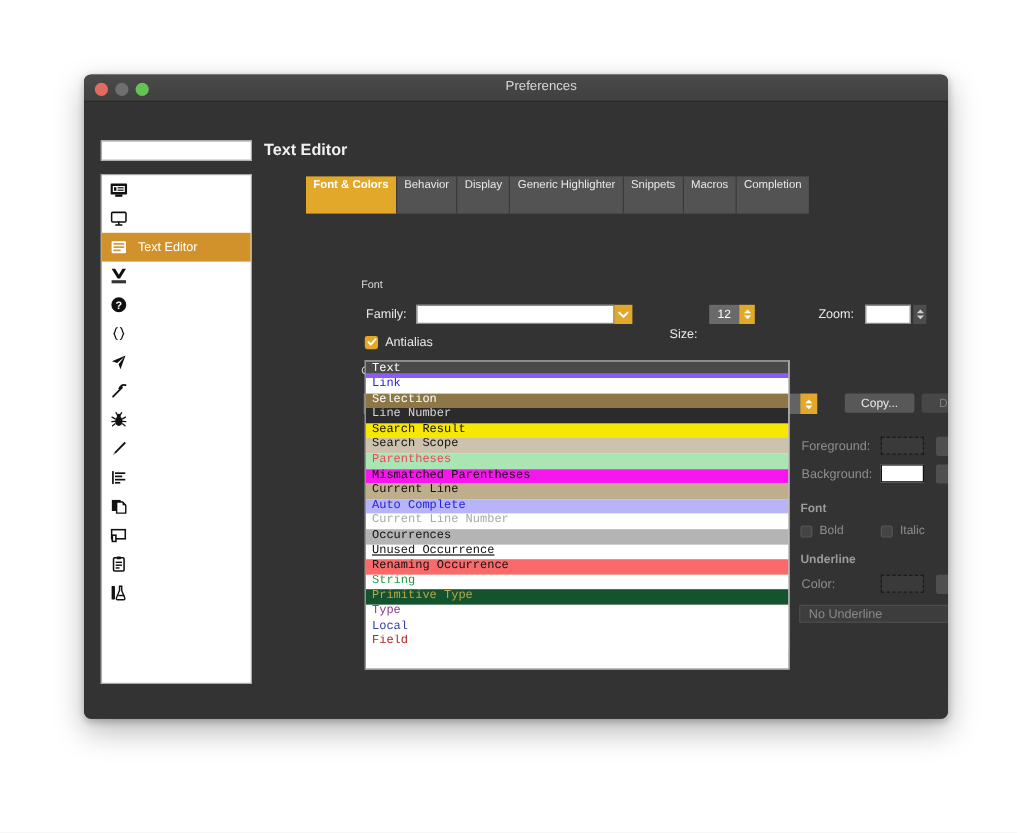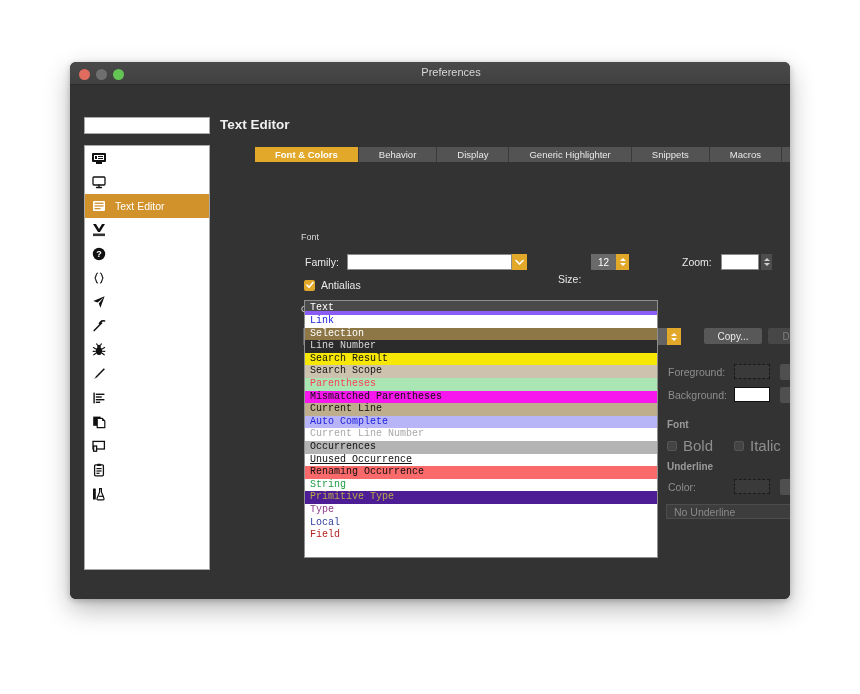--- a/index.html
+++ b/index.html
@@ -122,23 +122,23 @@
     position: absolute;
     left: 185px;
     top: 62px;
     display: flex;
     height: 15px;
   }
   .tab {
     font-size: 9.5px;
     color: #e9e9e9;
     background: #535353;
-    padding: 0 20px;
+    padding: 0 6px;
     line-height: 15px;
-    height: 15px;
+    height: 31px;
     box-sizing: border-box;
     border-right: 1px solid #3a3a3a;
     white-space: nowrap;
   }
   .tab:last-child { border-right: none; }
   .tab.active {
     background: #e2a829;
     color: #ffffff;
     font-weight: bold;
   }
@@ -363,21 +363,21 @@
   #italic-row { left: 664px; top: 352px; }
   .cb-box {
     width: 10px; height: 10px;
     background: #444444;
     border: 1px solid #555555;
     border-radius: 2px;
     box-sizing: border-box;
   }
   .cb-text {
     margin-left: 6px;
-    font-size: 15px;
+    font-size: 10px;
     color: #8e8e8e;
   }
 
   #underline-select {
     position: absolute;
     left: 596px; top: 419px;
     width: 151px; height: 15px;
     background: #3d3d3d;
     border: 1px solid #4d4d4d;
     box-sizing: border-box;
@@ -615,21 +615,21 @@
           <div class="color-row" style="background: rgb(205, 194, 173); color: rgb(17, 17, 17);">Search Scope</div>
           <div class="color-row" style="background: rgb(169, 230, 180); color: rgb(248, 66, 90);">Parentheses</div>
           <div class="color-row" style="background: rgb(247, 22, 237); color: rgb(17, 17, 17);">Mismatched Parentheses</div>
           <div class="color-row" style="background: rgb(191, 174, 140); color: rgb(17, 17, 17);">Current Line</div>
           <div class="color-row" style="background: rgb(183, 181, 248); color: rgb(34, 34, 221);">Auto Complete</div>
           <div class="color-row" style="background: rgb(255, 255, 255); color: rgb(168, 168, 168);">Current Line Number</div>
           <div class="color-row" style="background: rgb(180, 180, 180); color: rgb(17, 17, 17);">Occurrences</div>
           <div class="color-row" style="background: rgb(255, 255, 255); color: rgb(17, 17, 17); text-decoration: underline;">Unused Occurrence</div>
           <div class="color-row" style="background: rgb(251, 106, 106); color: rgb(17, 17, 17);">Renaming Occurrence</div>
           <div class="color-row" style="background: rgb(255, 255, 255); color: rgb(31, 158, 71);">String</div>
-          <div class="color-row" style="background: #4c1d95; color: rgb(184, 168, 74);">Primitive Type</div>
+          <div class="color-row" style="background: #14532d; color: rgb(184, 168, 74);">Primitive Type</div>
           <div class="color-row" style="background: rgb(255, 255, 255); color: rgb(142, 58, 142);">Type</div>
           <div class="color-row" style="background: rgb(255, 255, 255); color: rgb(47, 63, 160);">Local</div>
           <div class="color-row" style="background: rgb(255, 255, 255); color: rgb(181, 34, 34);">Field</div>
         </div>
     </div>
 
     <div class="prop-label" id="fg-label">Foreground:</div>
     <div class="swatch dashed" id="fg-swatch"></div>
     <div class="revert-btn" id="fg-revert">❮</div>
 

